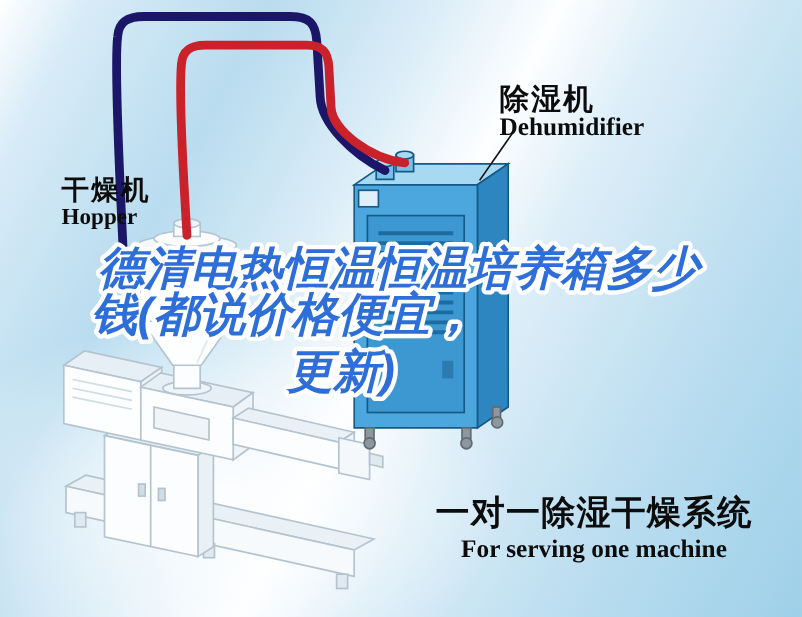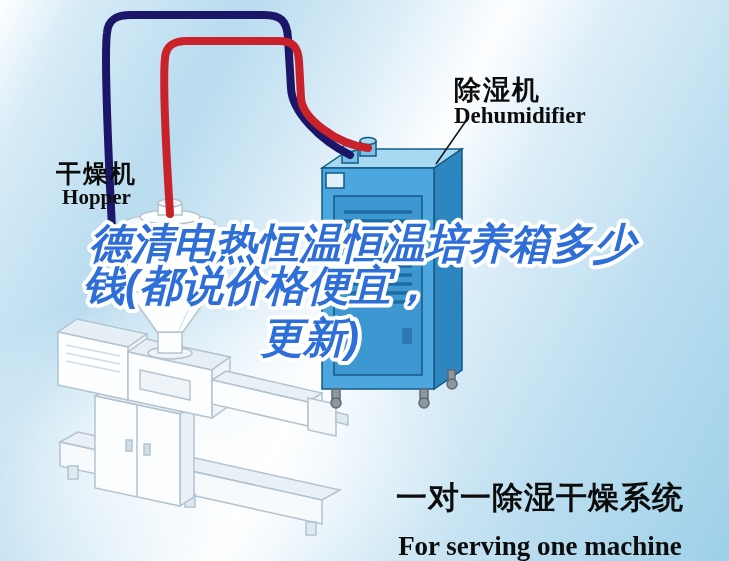--- a/index.html
+++ b/index.html
@@ -22,25 +22,25 @@
             font-family:Liberation Sans, sans-serif; }
   .lab-en { font-weight:bold; color:#0c0c0c;
             font-family:"Liberation Serif", serif; }
 
   #label-dehumidifier { left:454px; top:76px; }
   #label-dehumidifier .lab-cn { font-size:27px; }
   #label-dehumidifier .lab-en { font-size:23px; }
 
   #label-hopper { left:56px; top:160px; }
   #label-hopper .lab-cn { font-size:25px; }
-  #label-hopper .lab-en { font-size:21px;text-align:center; }
+  #label-hopper .lab-en { font-size:21px; }
 
-  #caption { left:378px; top:482px; width:324px; text-align:center; }
+  #caption { left:378px; top:450px; width:324px; text-align:center; }
   #caption .lab-cn { font-size:31px; letter-spacing:1px; }
-  #caption .lab-en { font-size:27px; margin-top:17px; }
+  #caption .lab-en { font-size:23px; margin-top:4px; }
 
   .wm {
     font-family:"Liberation Sans", sans-serif;
     font-weight:bold; font-style:italic; font-size:42px;
     paint-order:stroke; stroke-linejoin:round; stroke-width:8px;
     text-anchor:middle;
   }
   .machine-stroke { stroke:#b3c3cf; stroke-width:1.5; }
 </style>
 </head>

